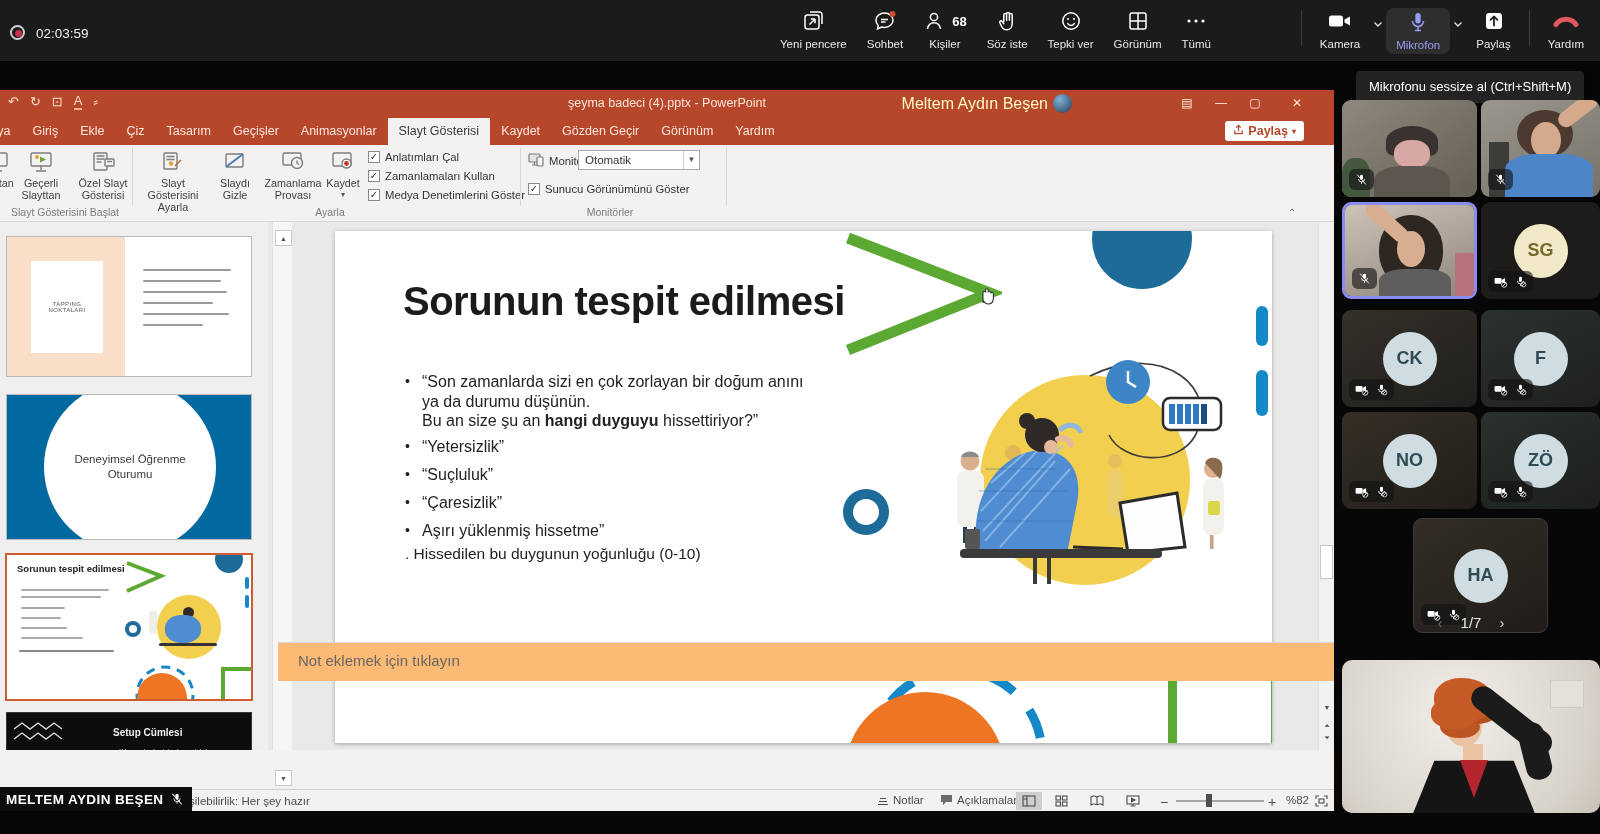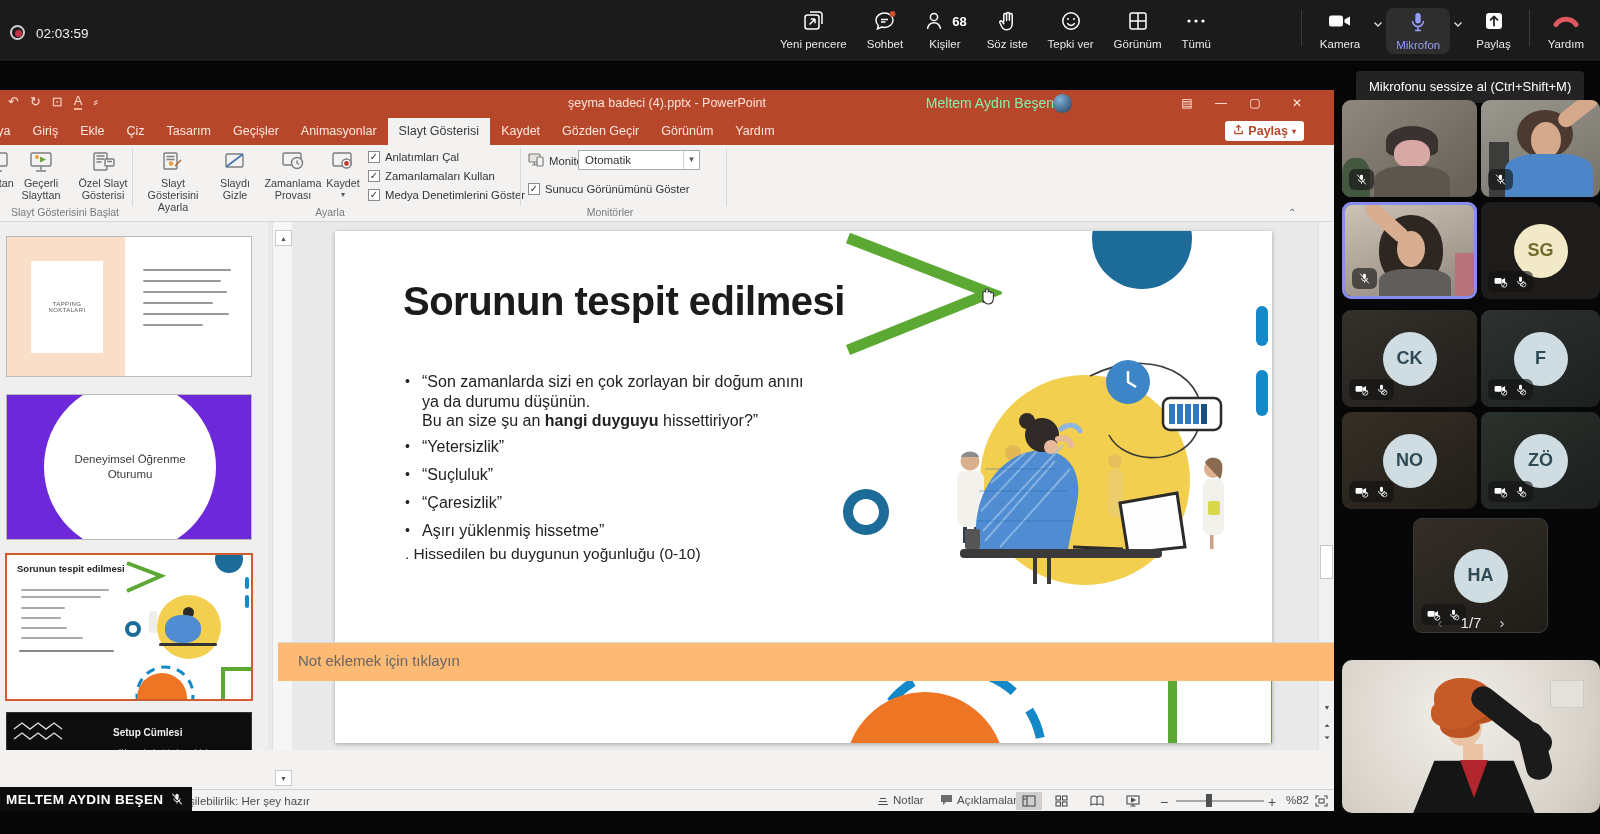--- a/index.html
+++ b/index.html
@@ -24,21 +24,21 @@
   .chev{margin:8px 2px 0 2px;}
   .tooltip{position:absolute;left:1356px;top:71px;height:32px;line-height:32px;background:#242323;color:#fff;
            font-size:13px;padding:0 13px;border-radius:4px;box-shadow:0 3px 8px rgba(0,0,0,.5);white-space:nowrap;}
 
   
   .ppt{position:absolute;left:0;top:90px;width:1334px;height:721px;background:#f3f2f1;overflow:hidden;}
   .ppt-titlebar{position:absolute;left:0;top:0;width:1334px;height:27px;background:#b7472a;color:#fff;}
   .qat{position:absolute;left:8px;top:4px;display:flex;gap:11px;color:#ffd9cd;font-size:13px;}
   .qat span{display:inline-block;}
   .ppt-title{position:absolute;left:0;top:0;width:1334px;text-align:center;line-height:27px;font-size:12.5px;color:#ffe3da;}
-  .acct{position:absolute;right:280px;top:0;line-height:27px;font-size:14px;color:#86efac;}
+  .acct{position:absolute;right:286px;top:0;line-height:27px;font-size:16px;color:#fef9c3;}
   .acct-avatar{position:absolute;right:262px;top:4px;width:19px;height:19px;border-radius:50%;
                background:radial-gradient(circle at 35% 30%,#7fb2d8,#233a57);}
   .wc{position:absolute;top:0;width:34px;height:27px;text-align:center;line-height:27px;color:#ffe7df;font-size:12px;}
   .ppt-tabs{position:absolute;left:0;top:27px;width:1334px;height:28px;background:#b7472a;display:flex;align-items:flex-end;overflow:hidden;}
   .tab{padding:6px 11px 7px 11px;color:#fde6de;font-size:12.5px;white-space:nowrap;}
   .tab.active{background:#f3f2f1;color:#3b3b3b;}
   .tellme{display:flex;align-items:center;gap:6px;color:#fde6de;font-size:12.5px;padding:6px 10px 7px 6px;white-space:nowrap;}
   .ppt-share{position:absolute;right:30px;top:31px;height:20px;background:#fff;border-radius:3px;display:flex;align-items:center;
              gap:4px;padding:0 8px;color:#b7472a;font-size:12.5px;font-weight:bold;}
 
@@ -423,21 +423,21 @@
             <span style="font-size:6px;letter-spacing:.4px;color:#555;text-align:center;width:46px;">TAPPING NOKTALARI</span>
           </div>
           <div class="tbar" style="left:136px;top:32px;width:88px;"></div>
           <div class="tbar" style="left:136px;top:43px;width:78px;"></div>
           <div class="tbar" style="left:136px;top:54px;width:84px;"></div>
           <div class="tbar" style="left:136px;top:65px;width:70px;"></div>
           <div class="tbar" style="left:136px;top:76px;width:86px;"></div>
           <div class="tbar" style="left:136px;top:87px;width:60px;"></div>
         </div>
 
-        <div class="thumb" style="top:172px;height:146px;background:#6d28d9;">
+        <div class="thumb" style="top:172px;height:146px;background:#0369a1;">
           <div class="shape" style="left:37px;top:-14px;width:172px;height:172px;border-radius:50%;background:#fff;display:flex;align-items:center;justify-content:center;">
             <span style="font-size:11.5px;color:#3a3a3a;text-align:center;width:126px;line-height:15px;">Deneyimsel Öğrenme Oturumu</span>
           </div>
         </div>
 
         <div class="thumb sel" style="top:331px;height:148px;left:5px;width:248px;">
           <div class="shape" style="left:10px;top:8px;font-size:9.5px;font-weight:bold;color:#222;">Sorunun tespit edilmesi</div>
           <div class="tbar" style="left:14px;top:34px;width:88px;background:#aaa;"></div>
           <div class="tbar" style="left:14px;top:41px;width:80px;background:#aaa;"></div>
           <div class="tbar" style="left:14px;top:52px;width:44px;background:#aaa;"></div>

